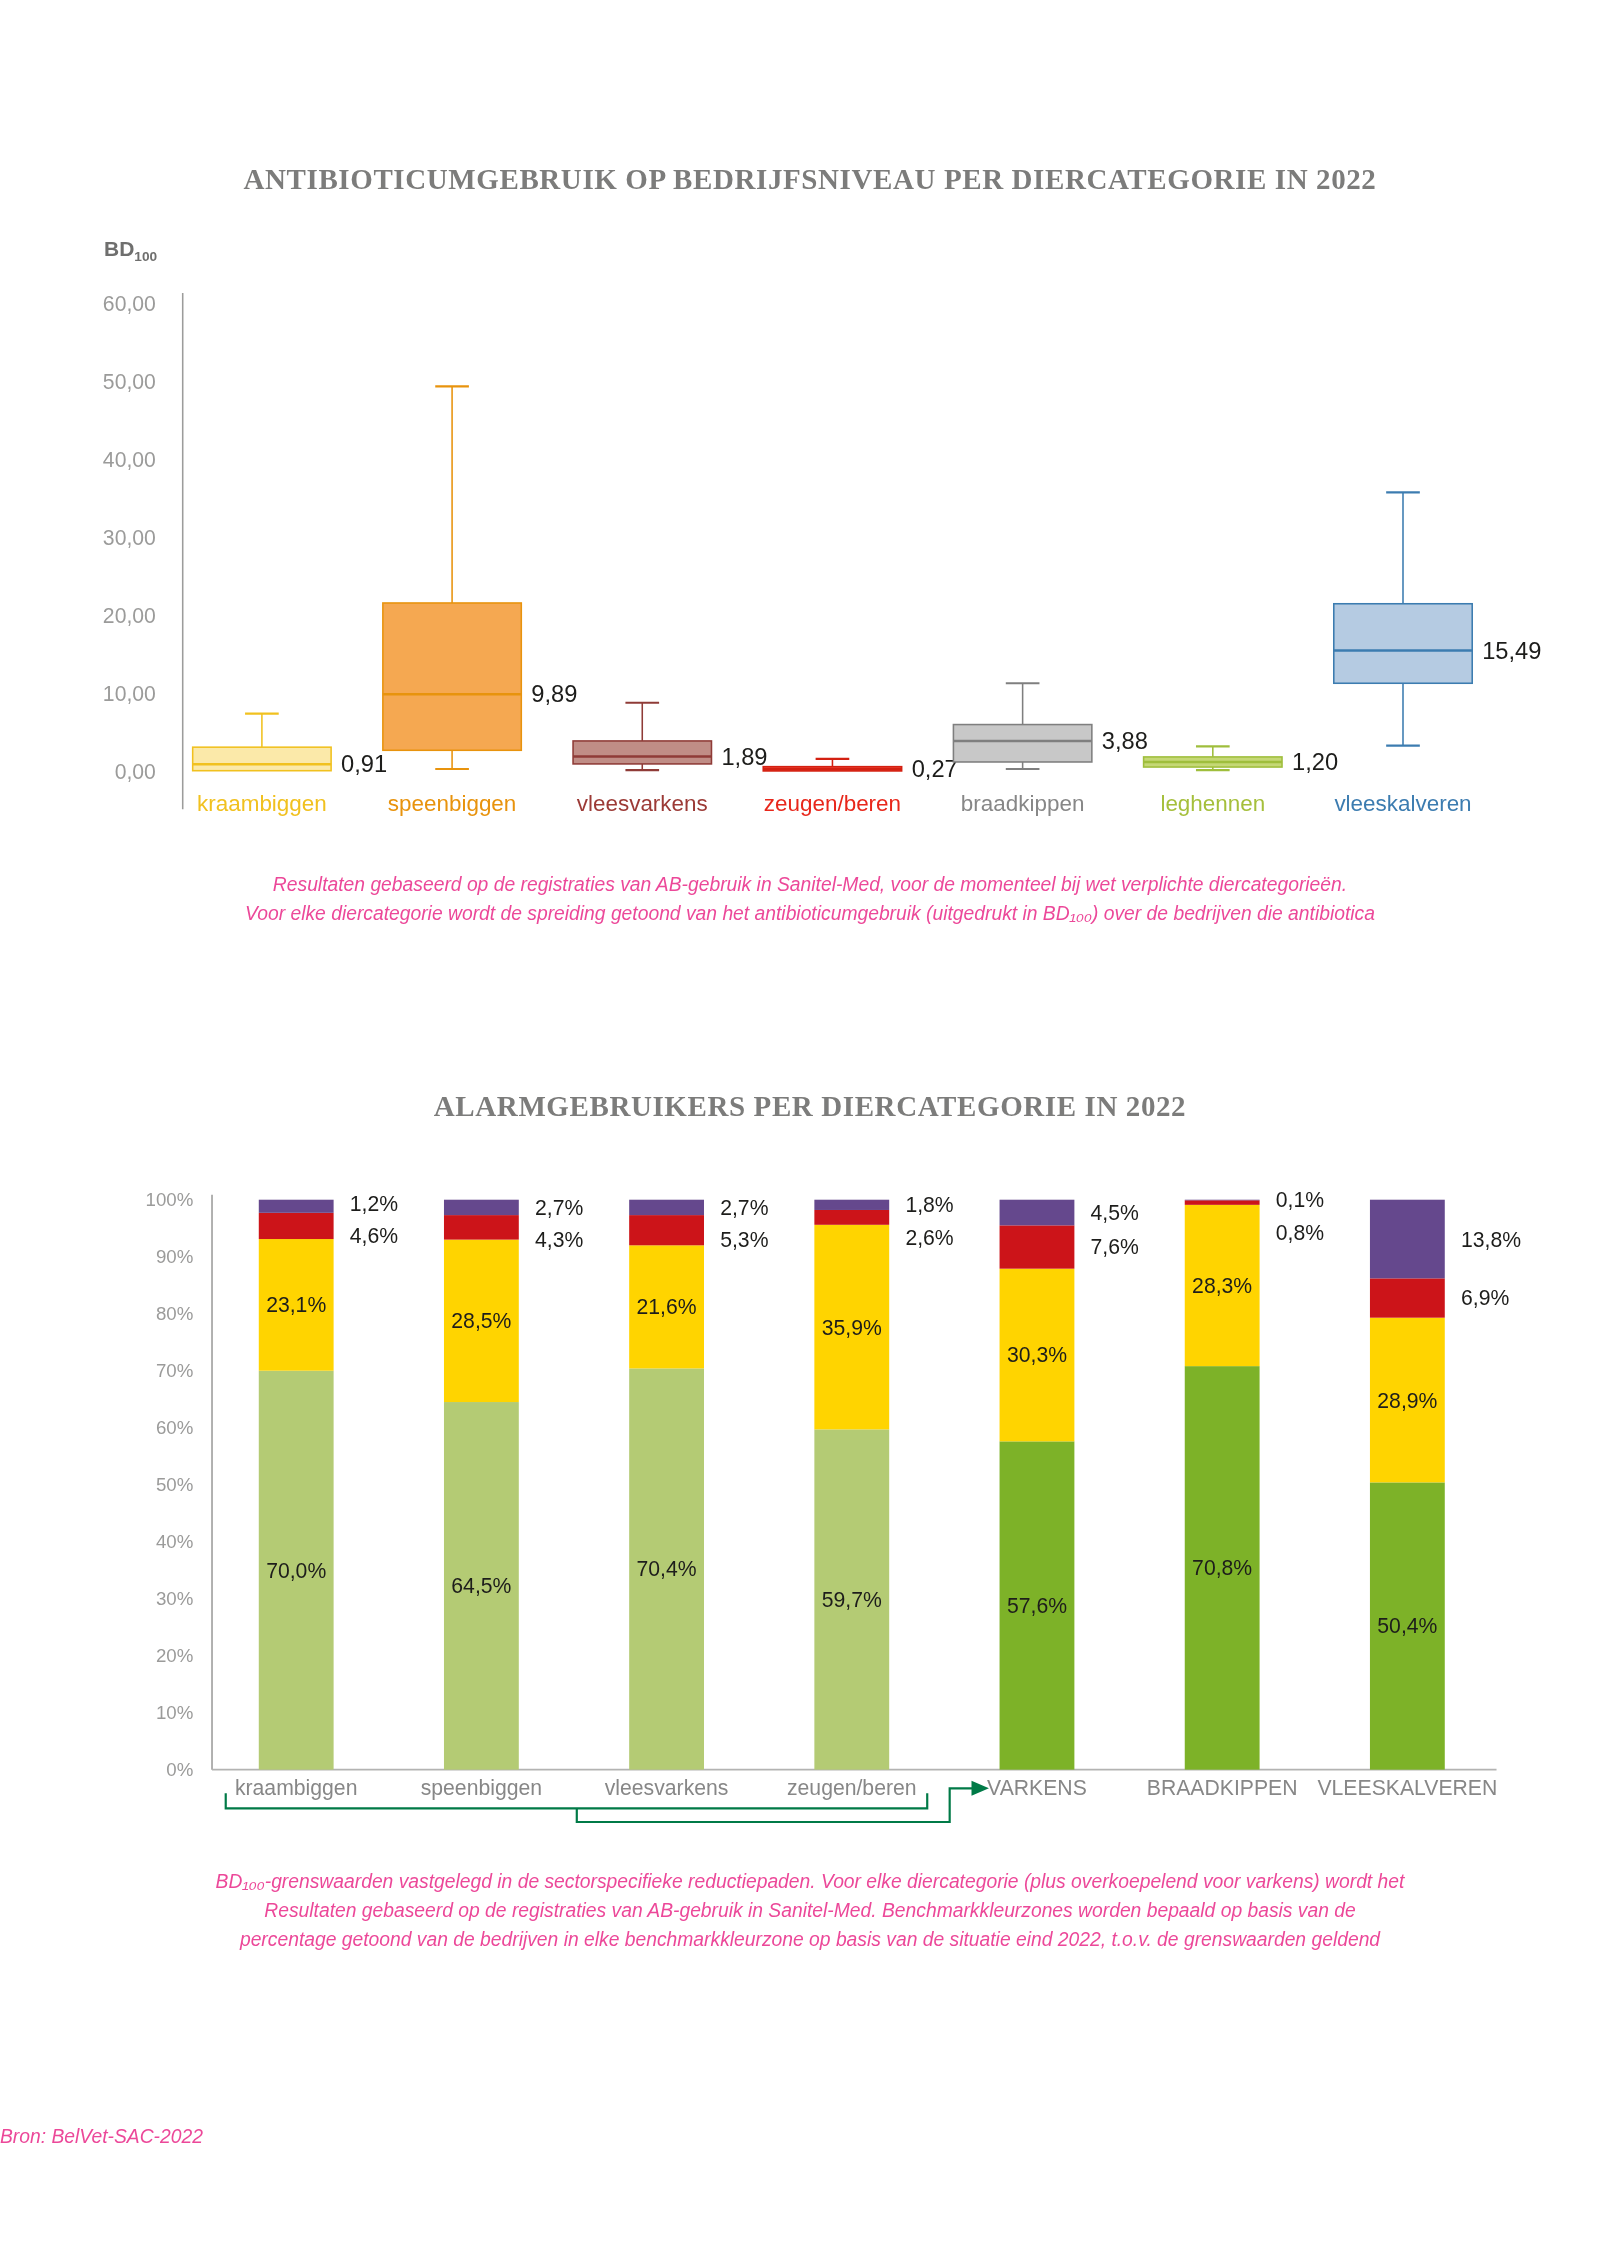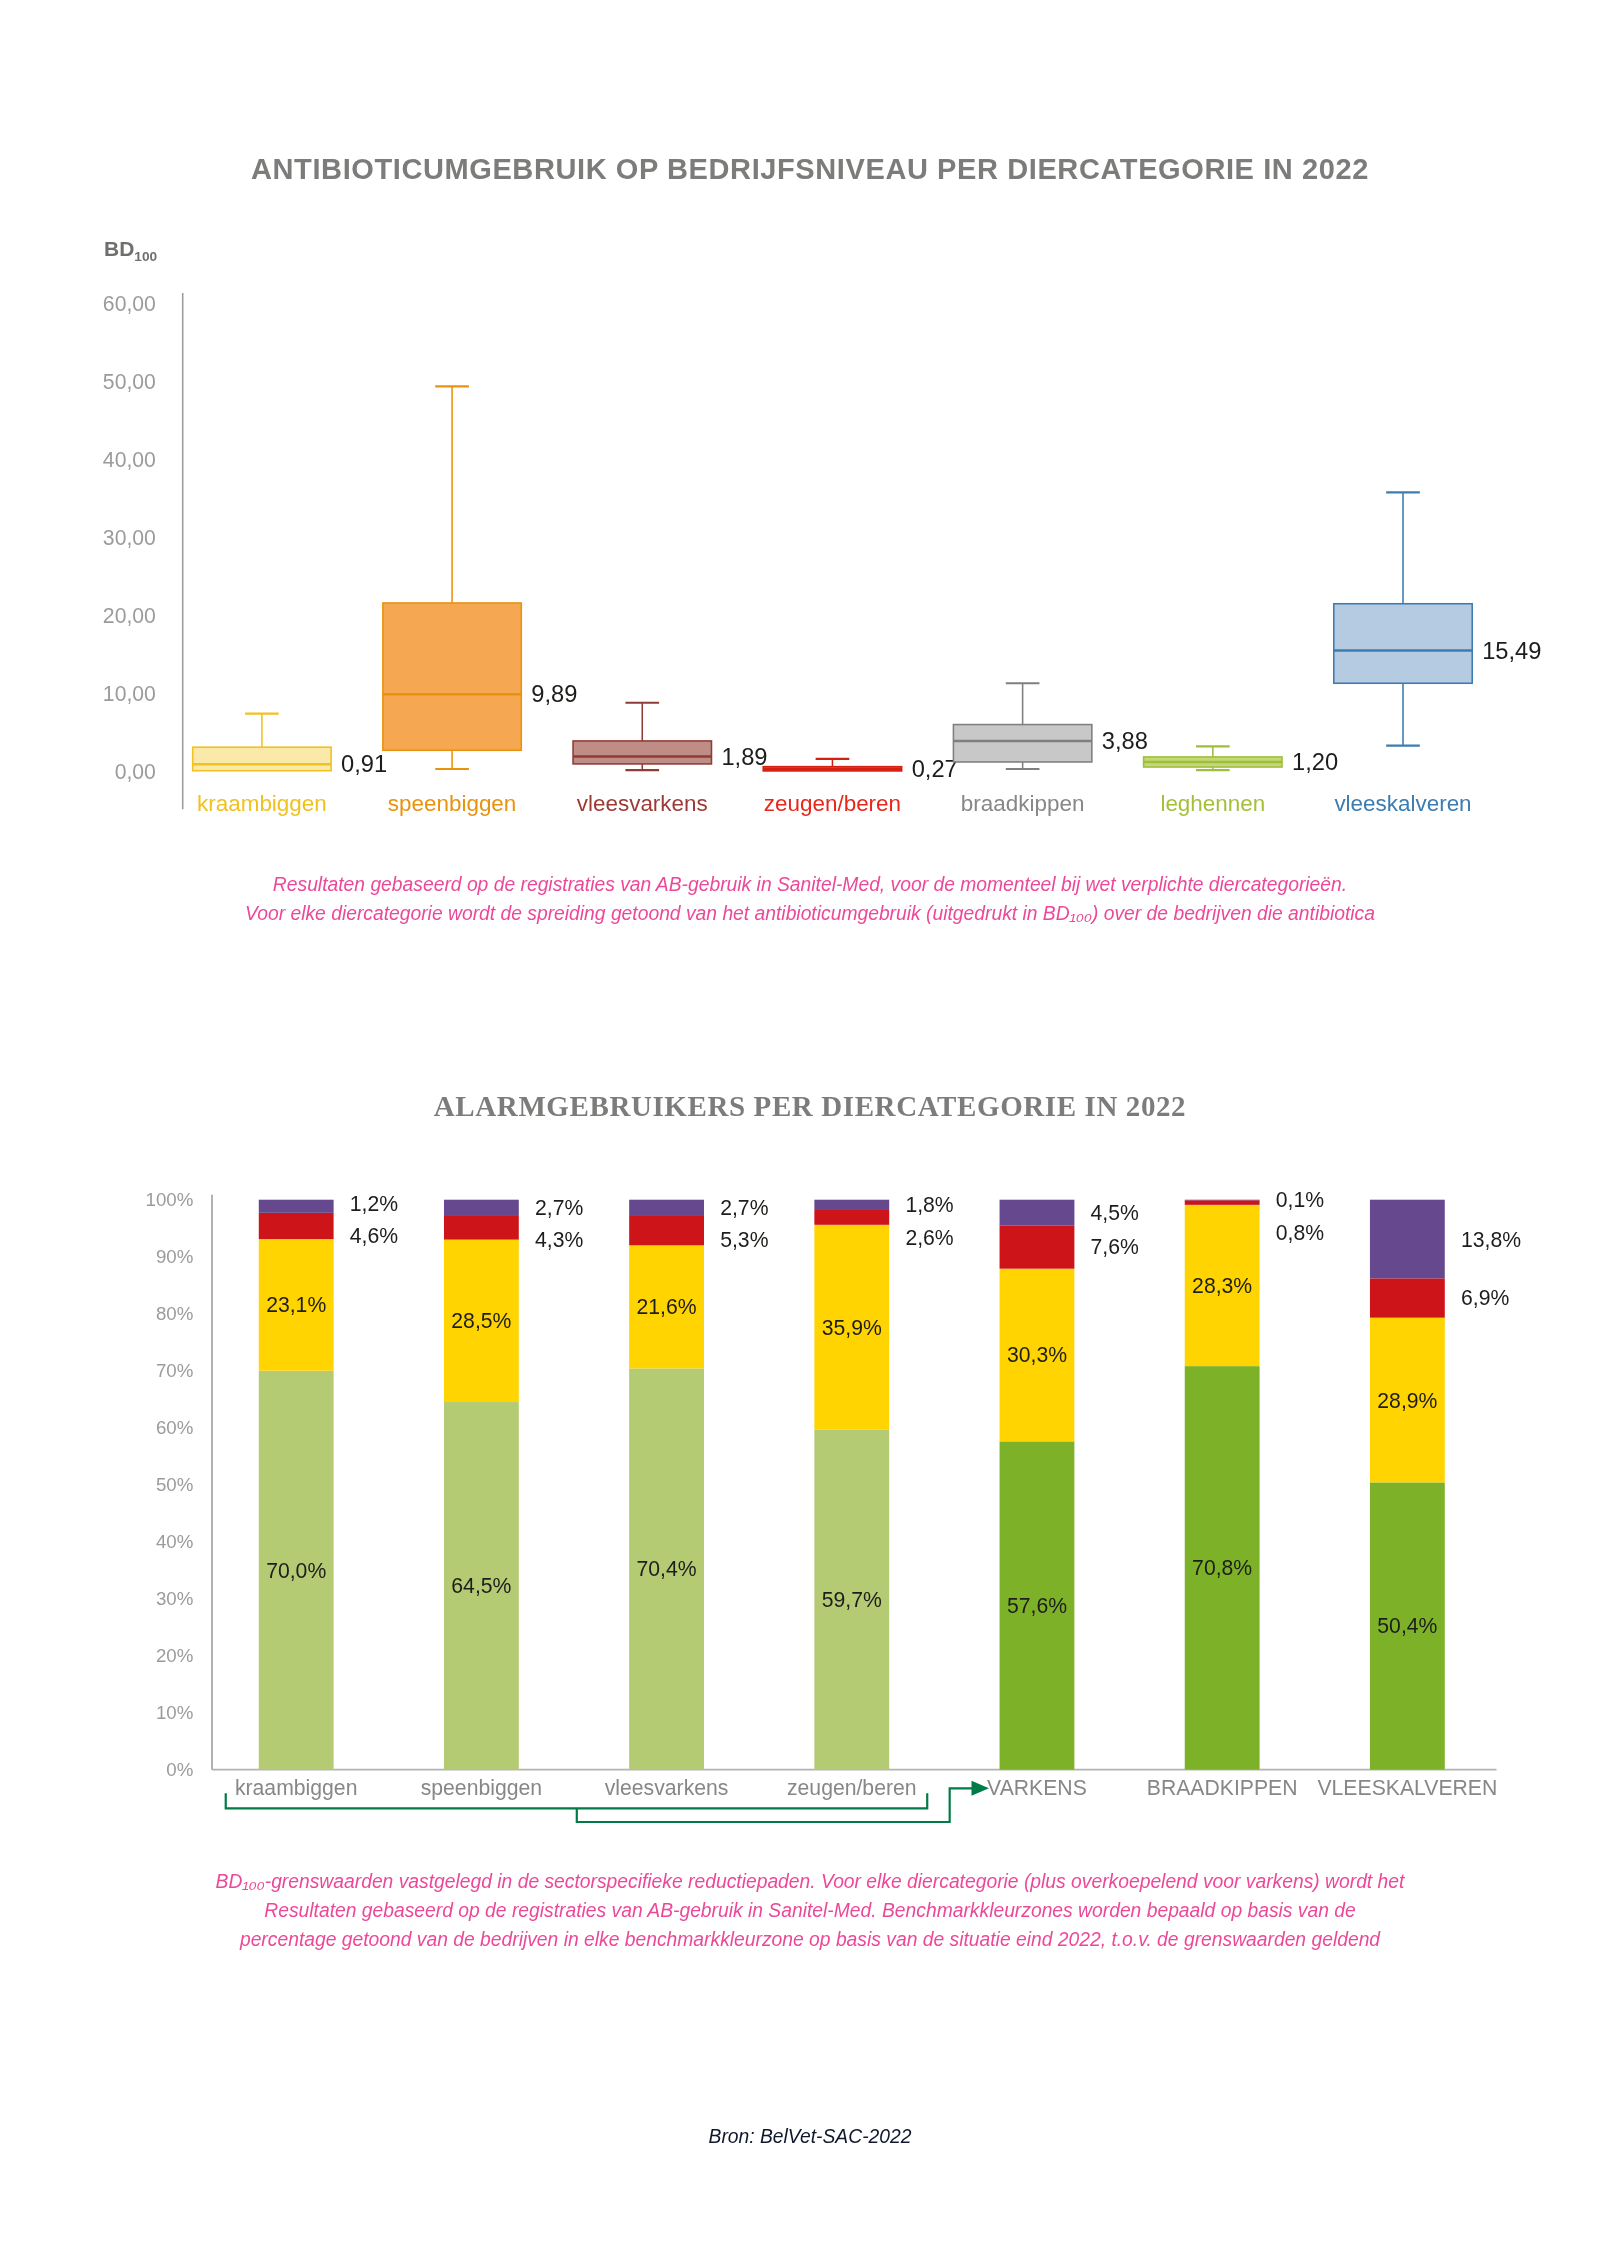--- a/index.html
+++ b/index.html
@@ -4,36 +4,36 @@
 <style>
   html,body{margin:0;padding:0;}
   body{
     width:1620px;height:2261px;position:relative;background:#ffffff;
     font-family:"Liberation Sans", sans-serif;overflow:hidden;
   }
   .title{
     position:absolute;left:0;width:1620px;margin:0;text-align:center;
     font-weight:bold;font-size:29px;letter-spacing:0.6px;color:#7c7c7b;
   }
-  .t1{top:153px;}
+  .t1{top:163px;font-family:Liberation Serif, serif;}
   .t2{top:1090px;font-family:Liberation Serif, serif;}
   .bd-label{
     position:absolute;left:104px;top:237px;font-size:21px;font-weight:bold;color:#6f6f6e;
   }
   .bd-label sub{font-size:13.7px;font-weight:bold;}
   #charts-canvas{position:absolute;left:0;top:0;}
   .caption{
     position:absolute;left:0;width:1620px;text-align:center;
     font-style:italic;font-size:19.3px;line-height:29px;color:#ec4899;
   }
   .c1{top:870px;}
   .c2{top:1867px;}
   .source{
-    position:absolute;left:0;top:2126px;width:1620px;text-align:center;
-    font-style:italic;font-size:19.3px;color:#0f172a;
+    position:absolute;left:0;top:2126px;width:1620px;
+    font-style:italic;font-size:19.3px;color:#ec4899;
   }
 </style>
 </head>
 <body>
 
 <h1 class="title t1">ANTIBIOTICUMGEBRUIK OP BEDRIJFSNIVEAU PER DIERCATEGORIE IN 2022</h1>
 
 <div class="bd-label"><span>BD</span><sub>100</sub></div>
 
 <svg id="charts-canvas" width="1620" height="2261" viewBox="0 0 2598 3626">

